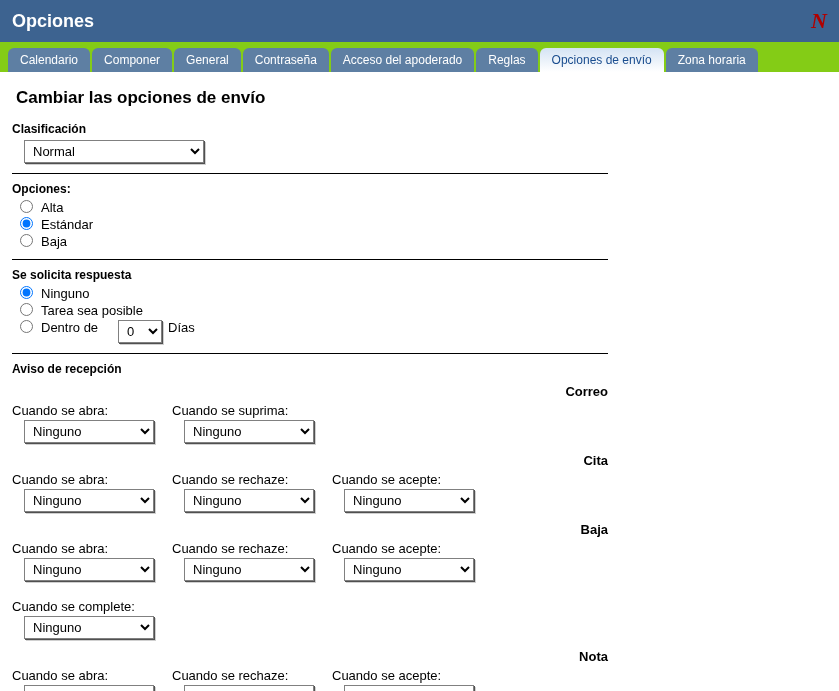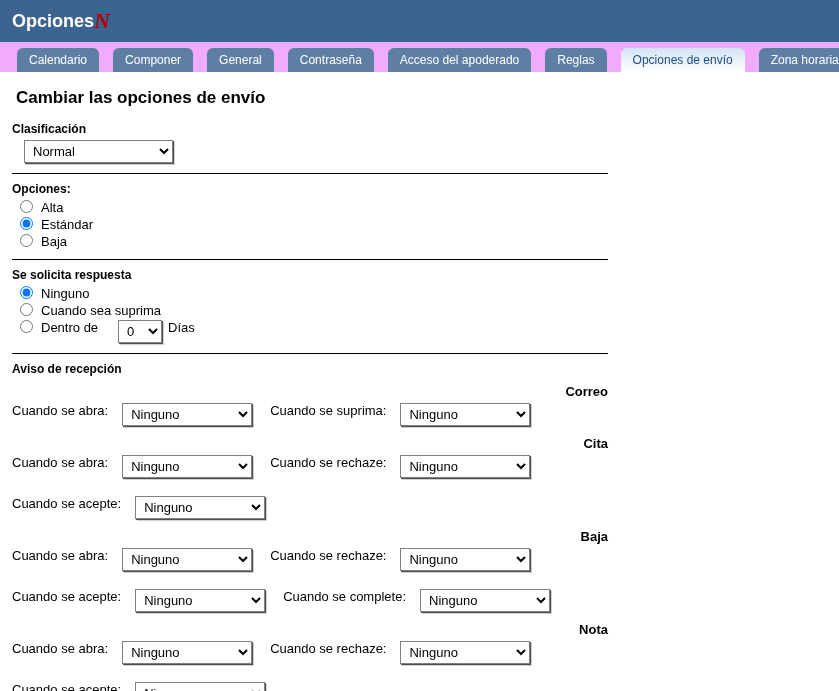--- a/index.html
+++ b/index.html
@@ -10,36 +10,36 @@
     background: #fff;
     color: #000;
   }
   .header {
     background: #3d6390;
     color: #fff;
     padding: 8px 12px;
     font-size: 18px;
     font-weight: bold;
     display: flex;
-    justify-content: flex-start;
+    justify-content: space-between;
     align-items: center;
   }
   .header-logo {
     font-family: Georgia, serif;
     font-style: italic;
     font-weight: bold;
     font-size: 22px;
     color: #b00000;
   }
   .tabbar {
-    background: #f0abfc;
+    background: #84cc16;
     display: flex;
     align-items: flex-end;
-    padding: 4px 6px 0 17px;
-    gap: 14px;
+    padding: 4px 6px 0 8px;
+    gap: 2px;
     height: 30px;
   }
   .tab {
     background: #5e7fa3;
     color: #fff;
     font-size: 12px;
     padding: 5px 12px;
     border-top-left-radius: 6px;
     border-top-right-radius: 6px;
     cursor: pointer;
@@ -69,30 +69,30 @@
     border-top: 1.5px solid #000;
     margin: 10px 0 8px 0;
   }
   .select-classic {
     font-size: 13px;
     background: #fff;
     border: 1px solid #808080;
     box-shadow: 1px 1px 0 #505050, 2px 2px 0 #d0d0d0;
     padding: 2px 4px;
   }
-  .sel-wide { width: 149px; }
+  .sel-wide { width: 180px; }
   .sel-mid { width: 130px; }
   .sel-sm { width: 44px; }
   .radiolist { margin: 4px 0 4px 8px; }
   .radio-row { margin: 2px 0; display: flex; align-items: flex-start; gap: 6px; }
   .radio-row input[type=radio] { margin: 0 2px 0 0; }
   .receipt-block { margin: 6px 0 10px 0; }
   .receipt-title { font-weight: bold; margin: 8px 0 4px 0; text-align: right; }
   .receipt-row { display: flex; gap: 18px; flex-wrap: wrap; }
-  .receipt-col { display: flex; gap: 2px; }
+  .receipt-col { display: flex; flex-direction: column; gap: 2px; }
   .receipt-col label { font-size: 13px; }
   .indent { margin-left: 12px; }
 </style>
 </head>
 <body>
 
 <div class="header">
   <span>Opciones</span>
   <span class="header-logo">N</span>
 </div>
@@ -139,21 +139,21 @@
   <hr class="hr">
 
   <div class="sect-label">Se solicita respuesta</div>
   <div class="radiolist">
     <div class="radio-row">
       <input type="radio" name="reply" checked="" style="">
       <span>Ninguno</span>
     </div>
     <div class="radio-row">
       <input type="radio" name="reply" style="">
-      <span>Cuando sea suprima</span>
+      <span>Tarea sea posible</span>
     </div>
     <div class="radio-row">
       <input type="radio" name="reply" style="">
       <span>Dentro de</span>
       <span style="width:8px"></span>
       <select class="select-classic sel-sm">
         <option>0</option>
       </select>
       <span>Días</span>
     </div>

